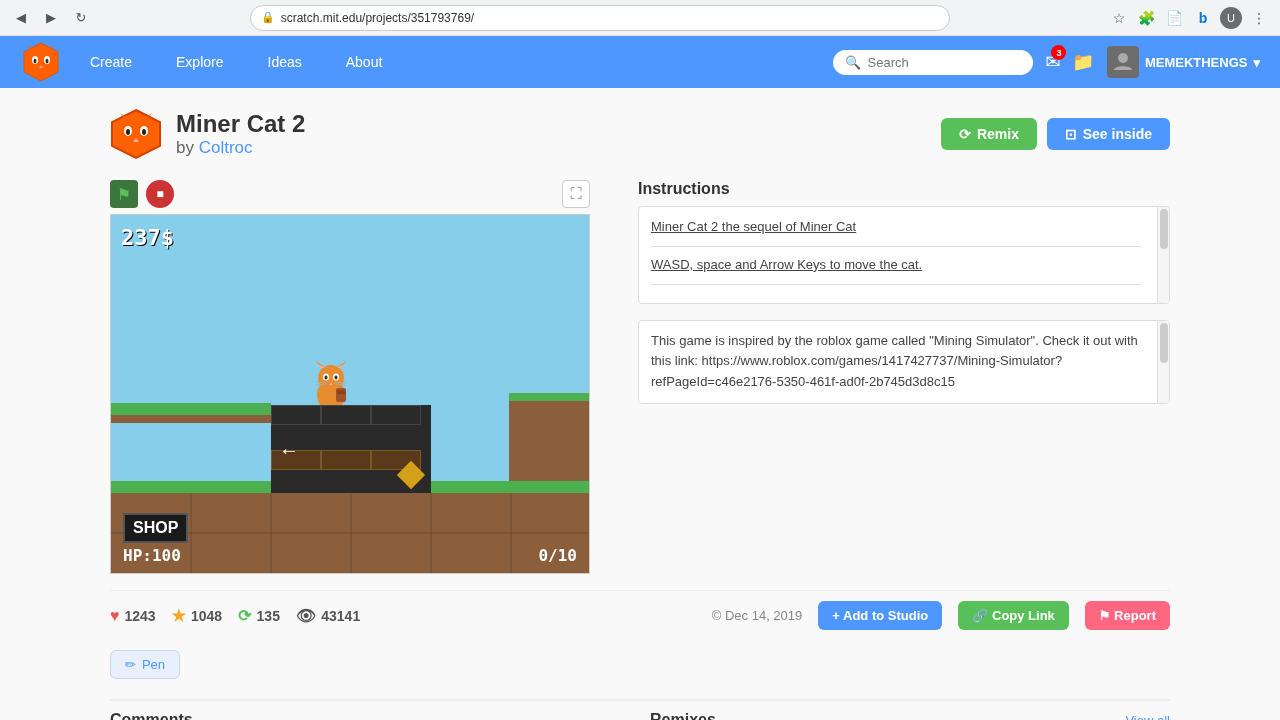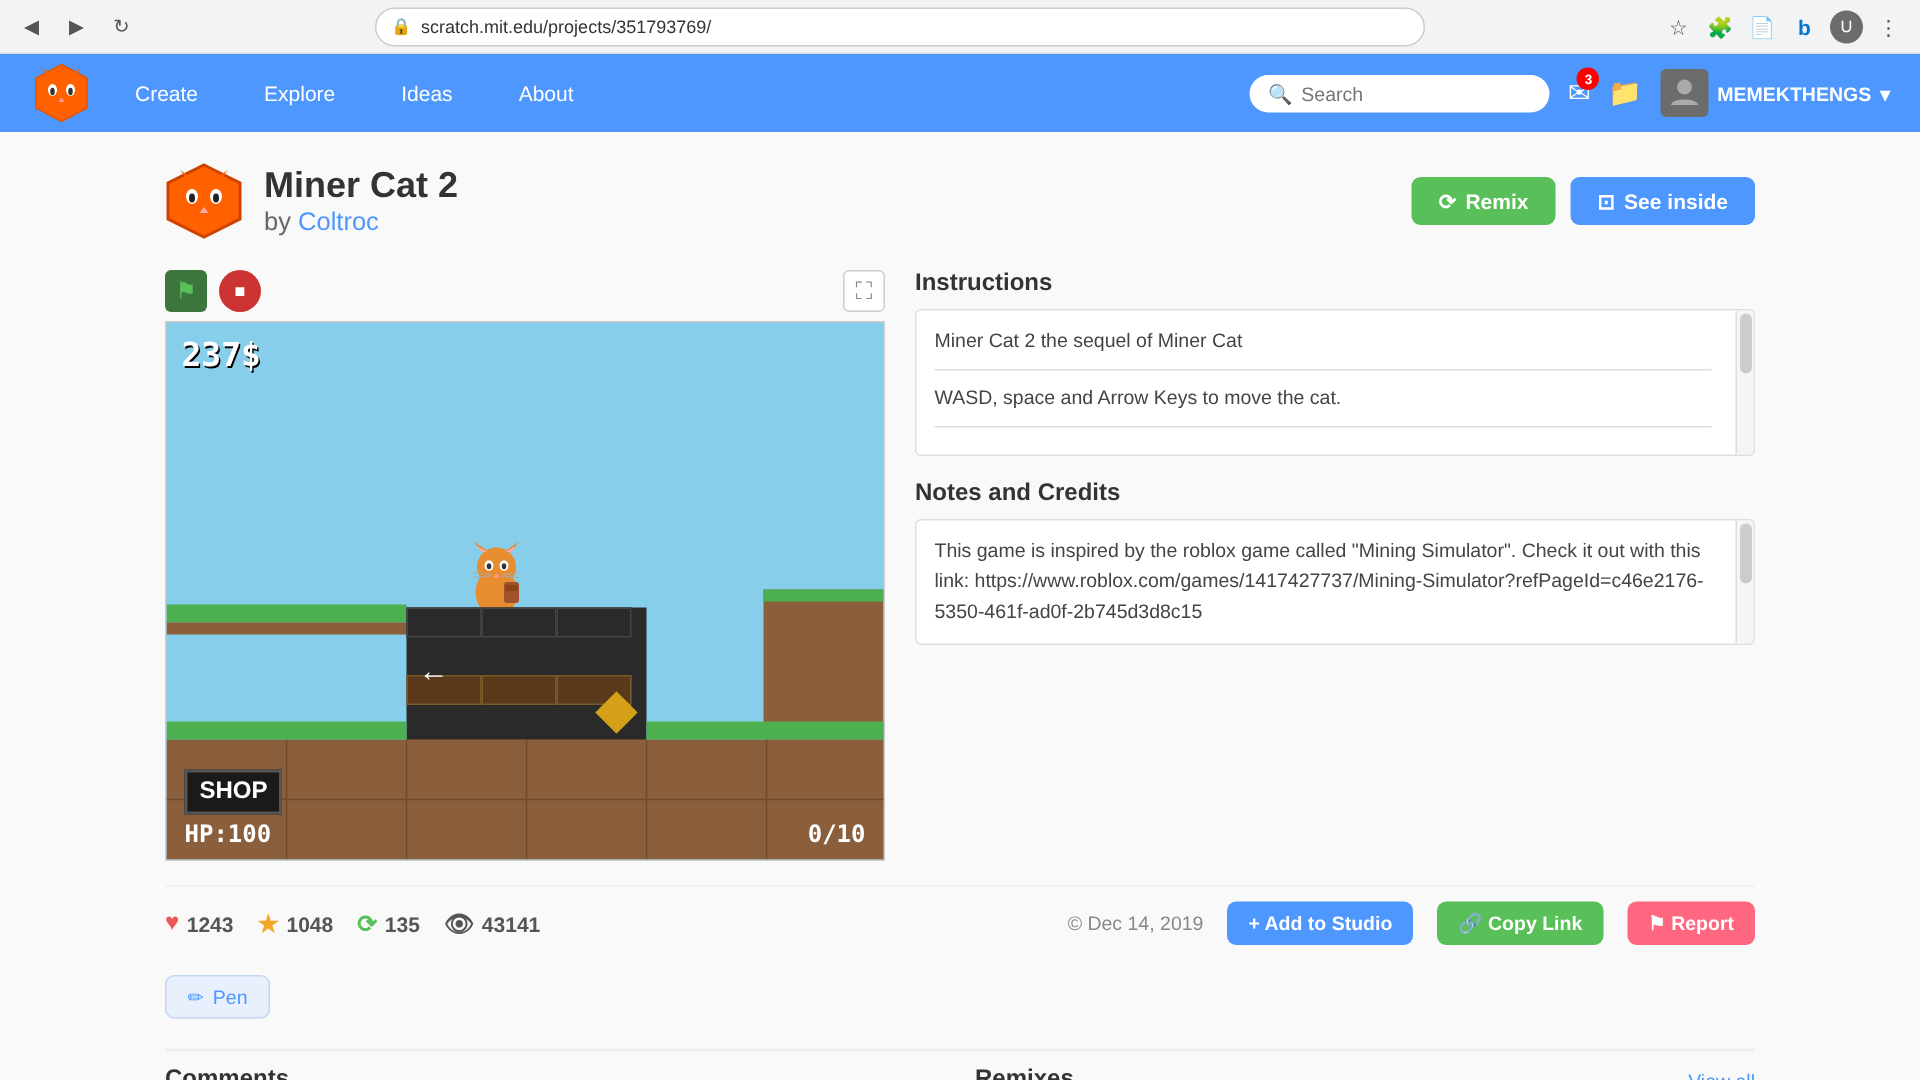--- a/index.html
+++ b/index.html
@@ -265,20 +265,21 @@
       position: absolute;
       width: 50px;
       height: 55px;
       top: 145px;
       left: 195px;
     }
 
     
     .info-panel {
       flex: 1;
+      margin-left: 28px;
     }
     .info-section {
       margin-bottom: 16px;
     }
     .info-title {
       font-size: 16px;
       font-weight: 700;
       color: #333;
       margin-bottom: 8px;
     }
@@ -614,33 +615,32 @@
         <div class="hp-bar">HP:100</div>
 
         <div class="score-display">0/10</div>
       </div>
     </div>
 
     <div class="info-panel">
 
       <div class="info-section">
         <div class="info-title">Instructions</div>
-        <div class="info-text-box" style="padding-right:28px;">
+        <div class="info-text-box" style="padding-right:28px;text-decoration:underline;">
           <p>Miner Cat 2 the sequel of Miner Cat</p>
           <hr class="divider">
           <p>WASD, space and Arrow Keys to move the cat.</p>
           <hr class="divider">
           <div class="scrollbar-track">
             <div class="scrollbar-thumb"></div>
           </div>
         </div>
       </div>
 
       <div class="info-section">
-        <div class="info-title">Notes and Credits</div>
         <div class="info-text-box" style="">
           <p>This game is inspired by the roblox game called "Mining Simulator". Check it out with this link: https://www.roblox.com/games/1417427737/Mining-Simulator?refPageId=c46e2176-5350-461f-ad0f-2b745d3d8c15</p>
           <div class="scrollbar-track">
             <div class="scrollbar-thumb"></div>
           </div>
         </div>
       </div>
     </div>
   </div>
 

